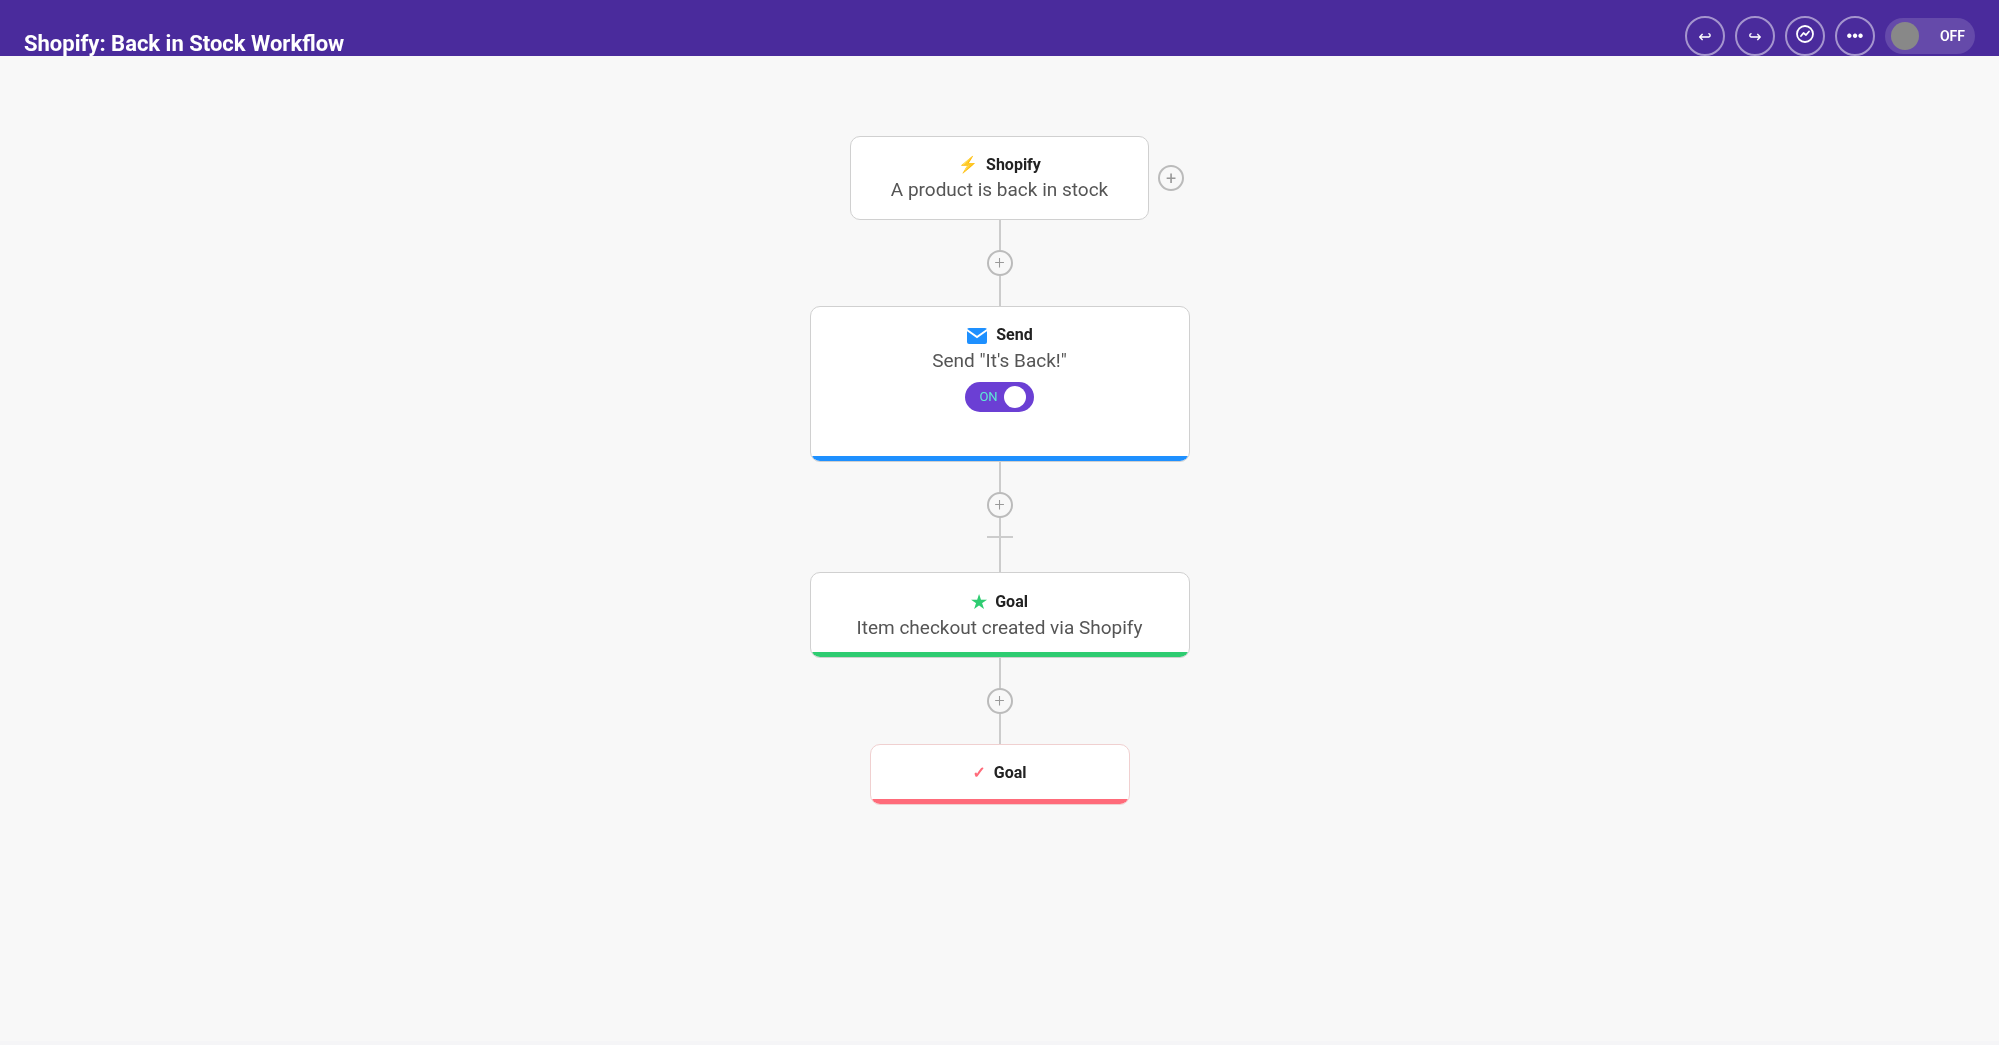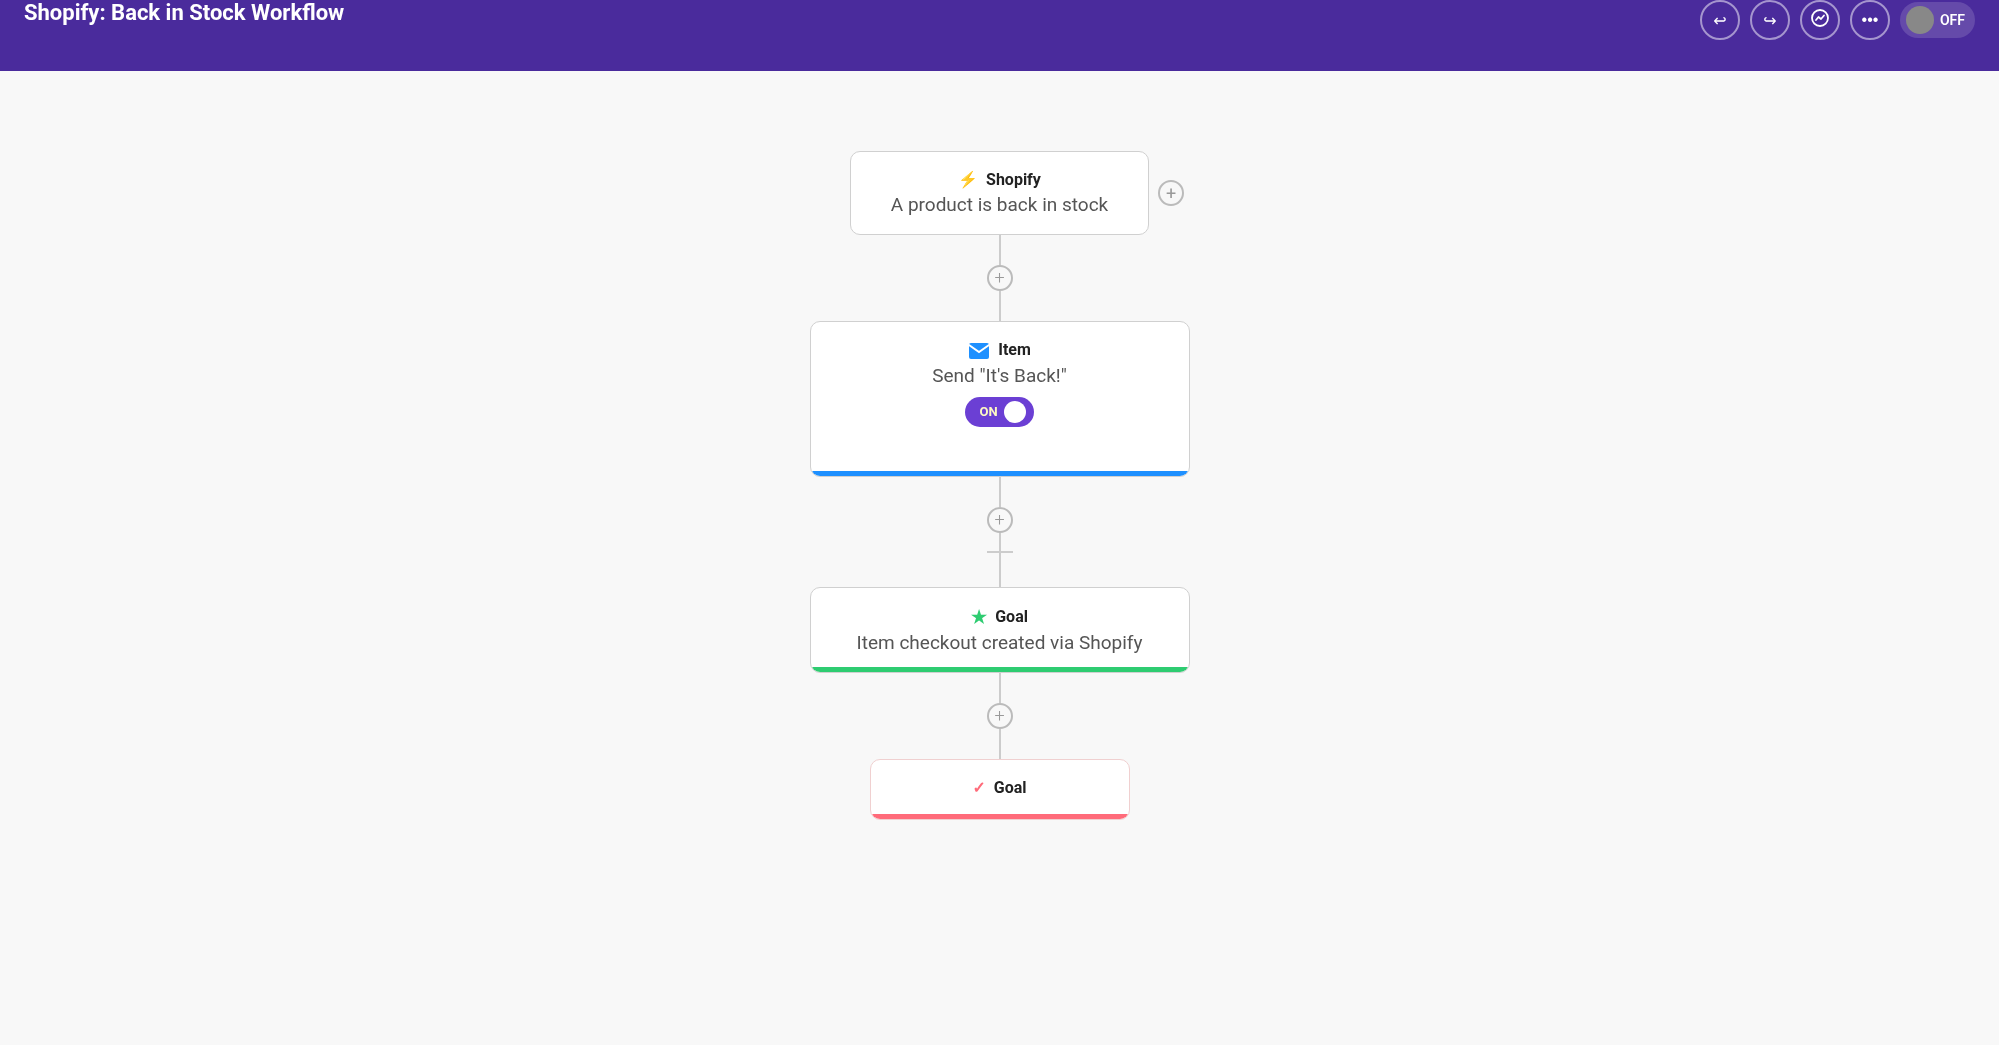--- a/index.html
+++ b/index.html
@@ -8,23 +8,23 @@
       font-family: -apple-system, BlinkMacSystemFont, 'Segoe UI', Roboto, sans-serif;
       background: #f5f5f7;
       width: 1999px;
       height: 1045px;
       overflow: hidden;
     }
 
     
     .header {
       background: #4a2b9c;
-      height: 71px;
-      display: flex;
-      align-items: flex-start;
+      height: 56px;
+      display: flex;
+      align-items: flex-end;
       padding: 0 24px;
       justify-content: space-between;
     }
 
     .header-title {
       color: #fff;
       font-size: 22px;
       font-weight: 700;
     }
 
@@ -62,20 +62,21 @@
       width: 28px;
       height: 28px;
       border-radius: 50%;
       background: #888;
     }
 
     .toggle-text {
       color: #fff;
       font-size: 14px;
       font-weight: 600;
+      margin-left: 15px;
     }
 
     
     .canvas {
       width: 100%;
       height: calc(1045px - 60px);
       background: #f8f8f8;
       position: relative;
       display: flex;
       align-items: flex-start;
@@ -192,23 +193,23 @@
       display: inline-flex;
       align-items: center;
       background: #6b3fd4;
       border-radius: 20px;
       padding: 4px 8px 4px 14px;
       gap: 6px;
       margin: 10px 0 14px 0;
     }
 
     .toggle-on-text {
-      color: #fef9c3;
+      color: #5eead4;
       font-size: 13px;
-      font-weight: 700;
+      font-weight: 400;
     }
 
     .toggle-on-circle {
       width: 22px;
       height: 22px;
       border-radius: 50%;
       background: #fff;
     }
 
     
@@ -326,21 +327,21 @@
 
     <div class="node-email">
       <div class="node-email-inner">
         <div class="node-label">
           <span>
             <svg class="email-icon-svg" width="22" height="18" viewBox="0 0 22 18" fill="none" xmlns="http://www.w3.org/2000/svg">
               <rect x="1" y="1" width="20" height="16" rx="2" fill="#1e90ff" stroke="#1e90ff" stroke-width="0"></rect>
               <path d="M1 3 L11 10 L21 3" stroke="white" stroke-width="2" stroke-linecap="round"></path>
             </svg>
           </span>
-          <span>Item</span>
+          <span>Send</span>
         </div>
         <div class="node-sub">Send "It's Back!"</div>
         <div style="display:flex;justify-content:center;">
           <div class="toggle-on">
             <span class="toggle-on-text">ON</span>
             <div class="toggle-on-circle"></div>
           </div>
         </div>
       </div>
       <div class="bar-blue"></div>

